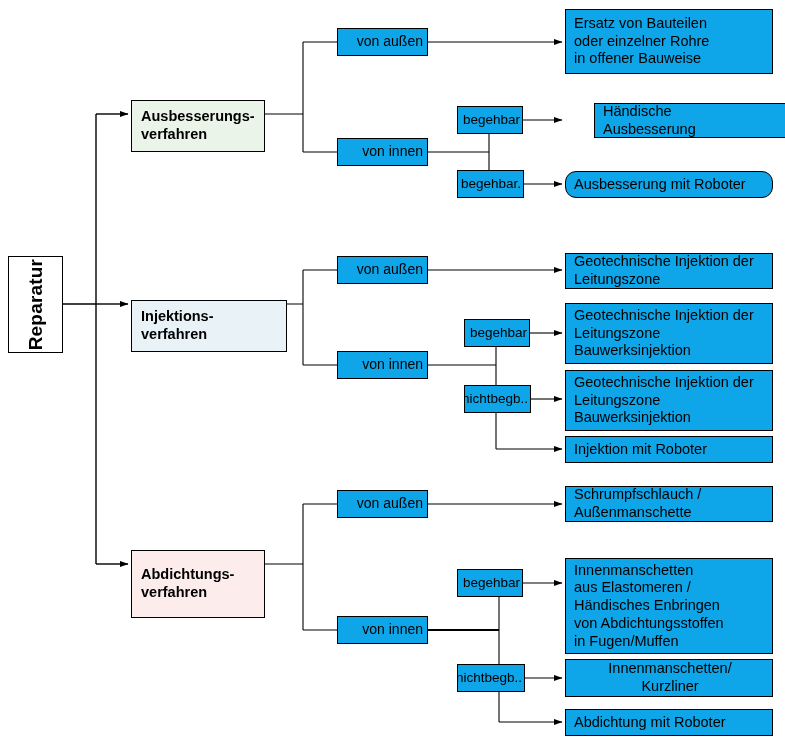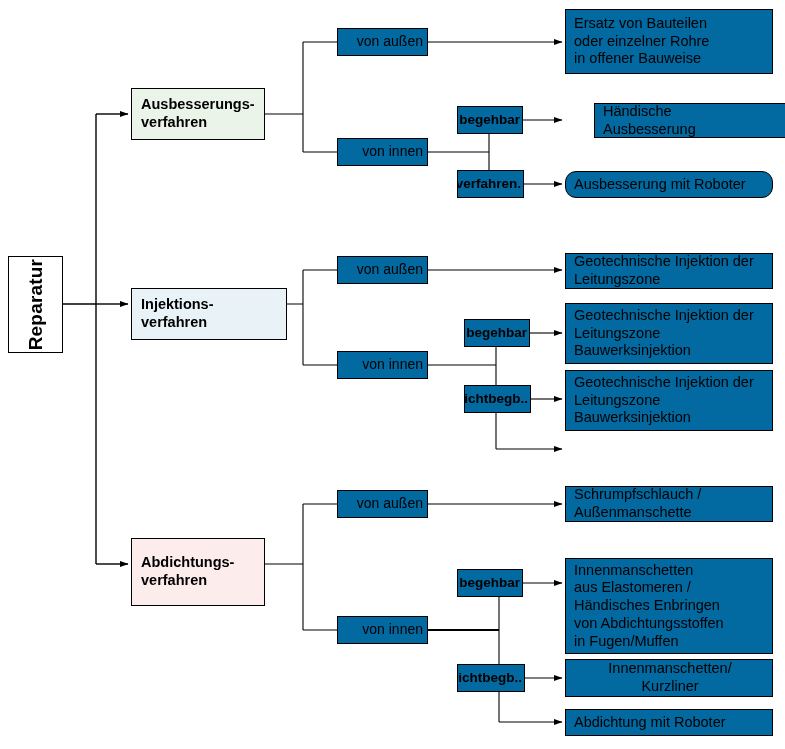--- a/index.html
+++ b/index.html
@@ -21,21 +21,21 @@
     left: 0;
     top: 0;
     width: 785px;
     height: 749px;
     pointer-events: none;
   }
   .node {
     position: absolute;
     box-sizing: border-box;
     border: 1px solid #000000;
-    background: #0369a1;
+    background: #0ea5e9;
     display: flex;
     align-items: center;
     color: #000000;
     line-height: 1.22;
   }
   
   .node.root {
     justify-content: center;
     align-items: center;
     background: #ffffff;
@@ -45,33 +45,33 @@
     white-space: nowrap;
     font-weight: bold;
     font-size: 19px;
     letter-spacing: 0.2px;
   }
   
   .node.cat {
     font-weight: bold;
     font-size: 14.5px;
     padding-left: 9px;
+    margin-top: 12px;
   }
   
   .node.small {
     justify-content: flex-end;
     font-size: 14px;
     padding: 0 4px;
   }
   .node.small.tight {
     font-size: 13.5px;
     padding: 0 2px;
     overflow: hidden;
     white-space: nowrap;
-    font-weight: bold;
   }
   
   .node.leaf {
     font-size: 14.5px;
     padding: 3px 6px 3px 8px;
     align-items: center;
   }
   .node.leaf .txt {
     display: block;
     width: 100%;
@@ -182,21 +182,21 @@
 
   <div class="node small" style="left:337px; top:138px; width:91px; height:28px;">
     <span>von innen</span>
   </div>
 
   <div class="node small tight" style="left:457px; top:106px; width:66px; height:28px;">
     <span>begehbar</span>
   </div>
 
   <div class="node small tight" style="left:457px; top:170px; width:67px; height:28px;">
-    <span>verfahren.</span>
+    <span>begehbar.</span>
   </div>
 
   <div class="node leaf" style="left:565px; top:9px; width:208px; height:65px;">
     <span class="txt nowrapline">Ersatz von Bauteilen
 oder einzelner Rohre
  in offener Bauweise</span>
   </div>
 
   <div class="node leaf" style="left:594px; top:103px; width:252px; height:35px;">
     <span class="txt nowrapline">Händische
@@ -238,20 +238,23 @@
 Leitungszone
 Bauwerksinjektion</span>
   </div>
 
   <div class="node leaf" style="left:565px; top:370px; width:208px; height:61px;">
     <span class="txt nowrapline">Geotechnische Injektion  der
 Leitungszone
 Bauwerksinjektion</span>
   </div>
 
+  <div class="node leaf" style="left:565px; top:436px; width:208px; height:27px;">
+    <span class="txt nowrapline">Injektion  mit Roboter</span>
+  </div>
 
   <div class="node cat nowrapline" style="left:131px; top:538px; width:134px; height:68px; background:#fcecec;">
     <span class="txt nowrapline">Abdichtungs-
 verfahren</span>
   </div>
 
   <div class="node small" style="left:337px; top:490px; width:91px; height:28px;">
     <span>von außen</span>
   </div>
 

